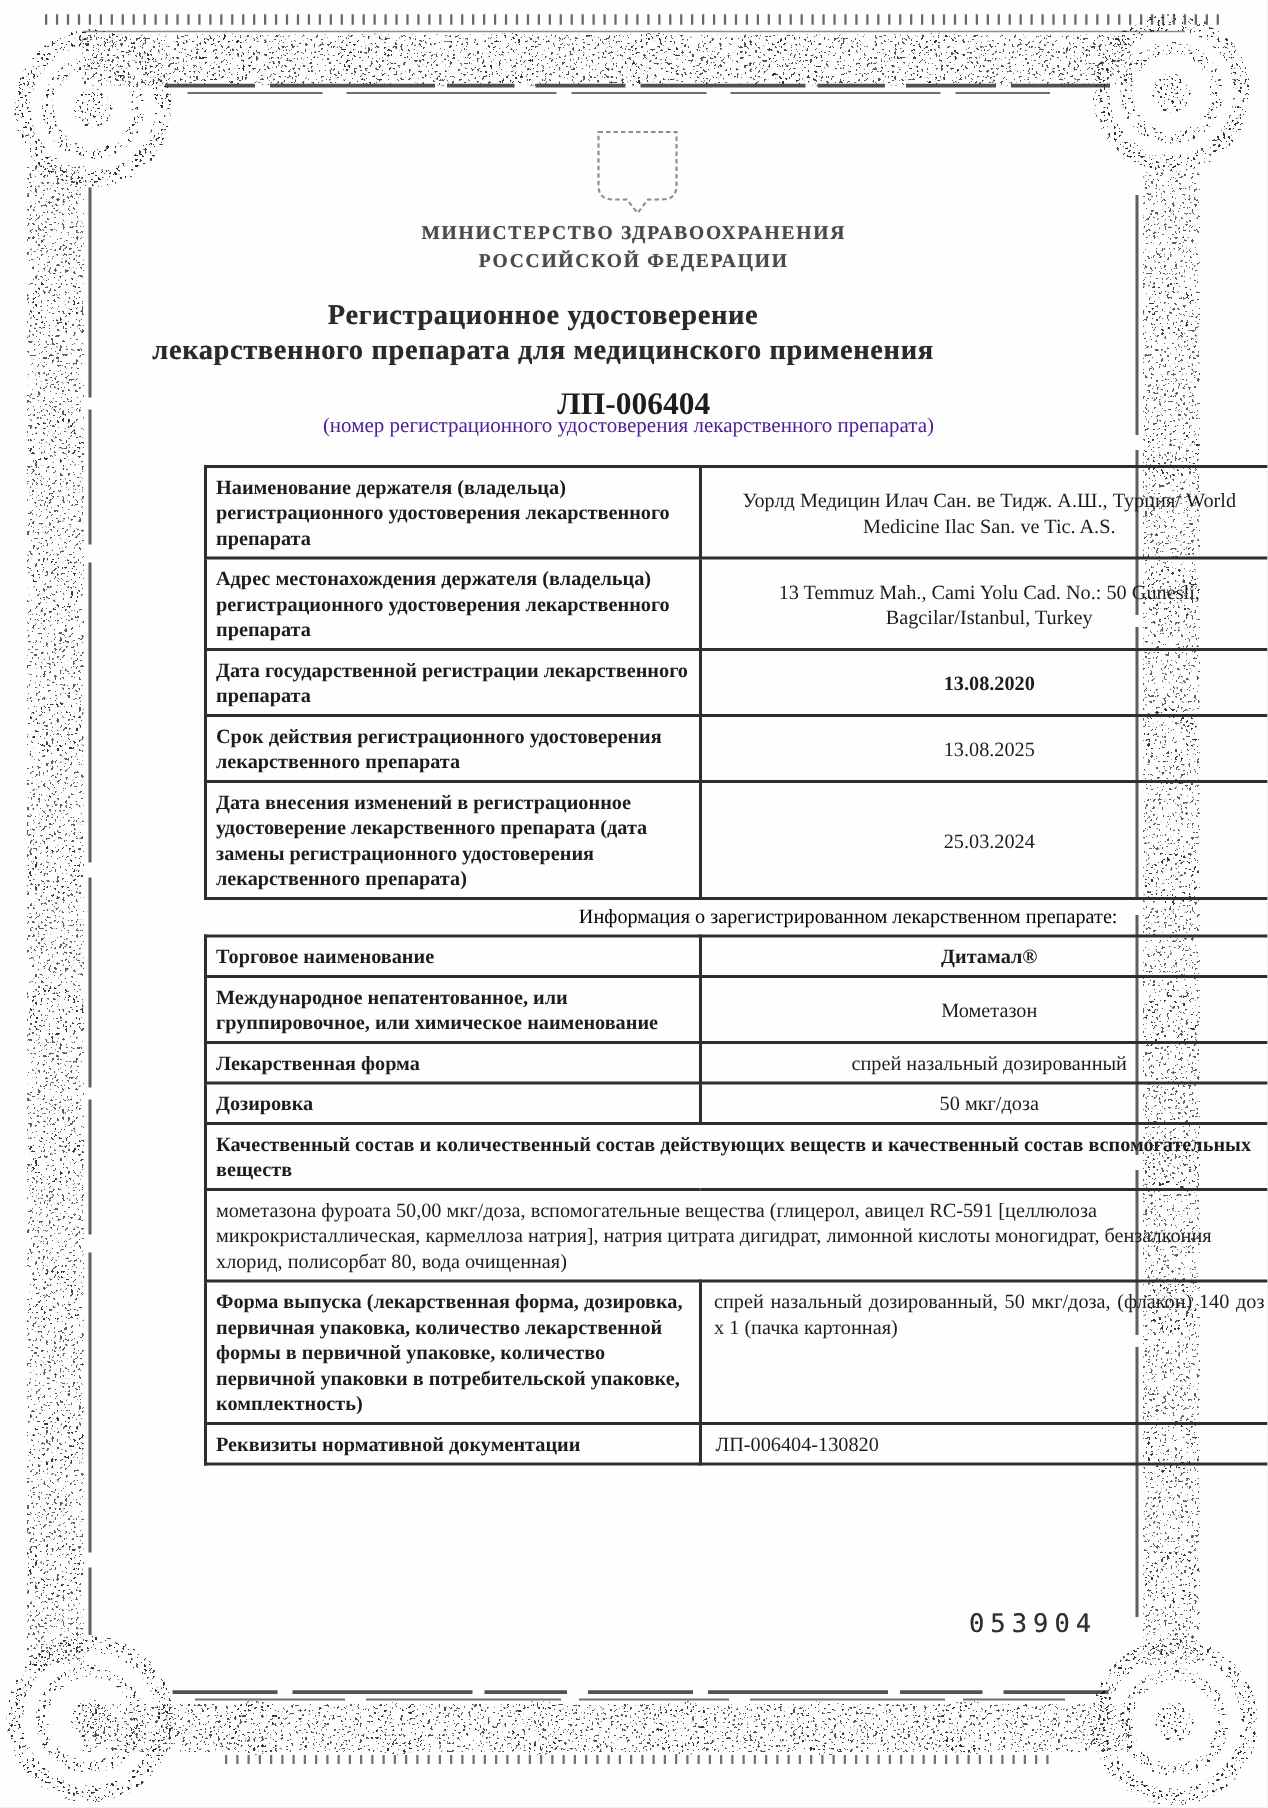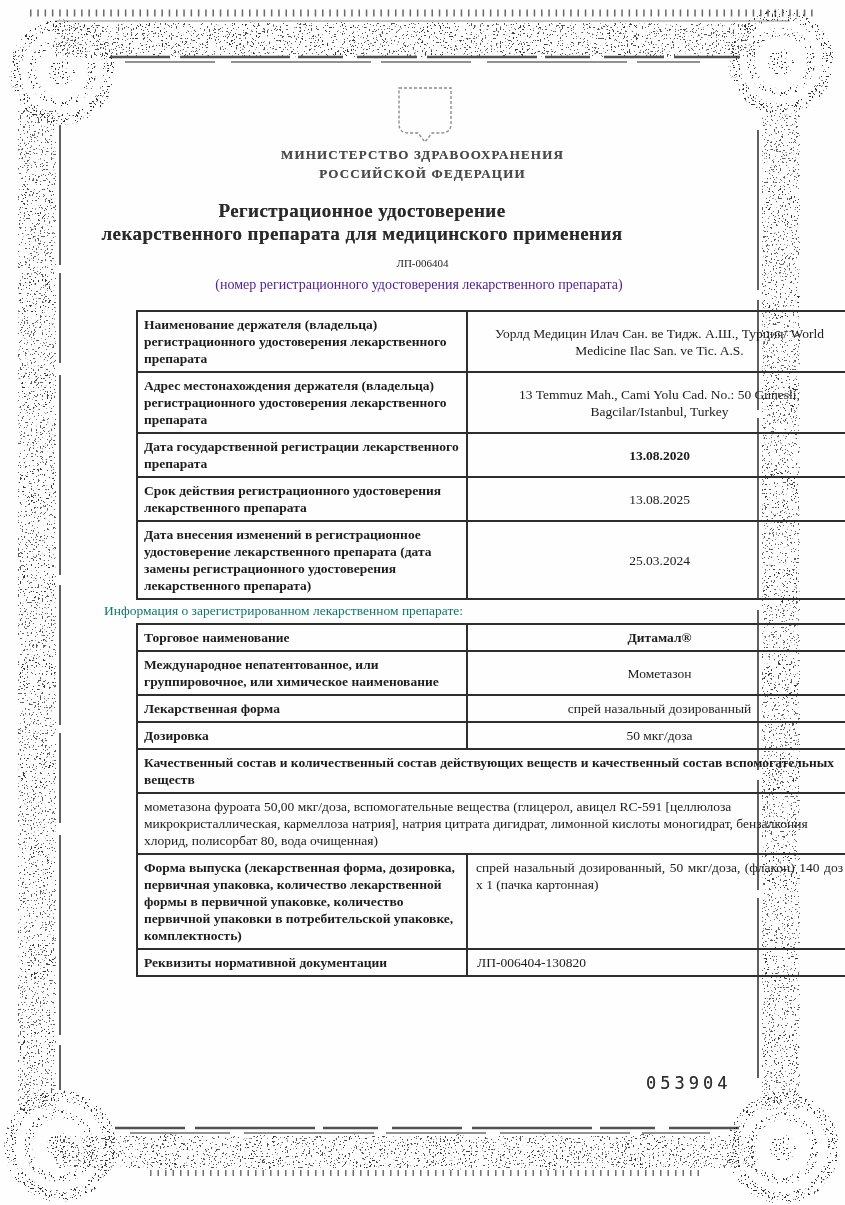--- a/index.html
+++ b/index.html
@@ -21,21 +21,21 @@
     text-shadow:0 0 .6px rgba(60,60,60,.6);
   }
   .doc-title{
     position:absolute;top:199px;left:0;width:724px;
     text-align:center;font-weight:bold;font-size:19px;
     color:#2a2a2a;line-height:1.22;letter-spacing:.4px;
     text-shadow:0 0 .5px rgba(0,0,0,.55);
   }
   .reg-number{
     position:absolute;top:257px;left:0;width:845px;
-    text-align:center;font-weight:normal;font-size:11px;color:#1d1d1d;
+    text-align:center;font-weight:bold;font-size:21px;color:#1d1d1d;
   }
   .reg-caption{
     position:absolute;top:277px;left:0;width:838px;
     text-align:center;font-size:14px;color:#4c1d95;
   }
 
   
   .tables{position:absolute;left:104px;top:310px;width:641px;}
   table.cert{
     border-collapse:collapse;width:717px;table-layout:fixed;margin-left:32px;
@@ -45,22 +45,22 @@
     font-size:13.5px;line-height:1.26;
     padding:4px 6px;vertical-align:middle;
   }
   td.lbl{font-weight:bold;width:316px;text-align:left;}
   td.val{text-align:center;}
   td.val.left{text-align:left;padding-left:9px;}
   td.val.just{text-align:justify;padding:4px 8px;vertical-align:top;font-family:Liberation Serif, serif;}
   td.fullb{font-weight:bold;}
   td.fulln{font-weight:normal;padding:6px 8px;}
   .info-heading{
-    width:641px;text-align:left;font-size:13.5px;
-    padding:3px 0 4px 0;color:#0f766e;
+    width:641px;text-align:right;font-size:13.5px;
+    padding:3px 0 4px 0;color:#000000;
   }
   .bold{font-weight:bold;}
 
   
   .serial{
     position:absolute;left:646px;top:1073px;
     font-family:"DejaVu Sans Mono", monospace;
     font-size:17px;letter-spacing:4px;color:#2e2e2e;
     text-shadow:0 0 .5px rgba(0,0,0,.5);
   }

